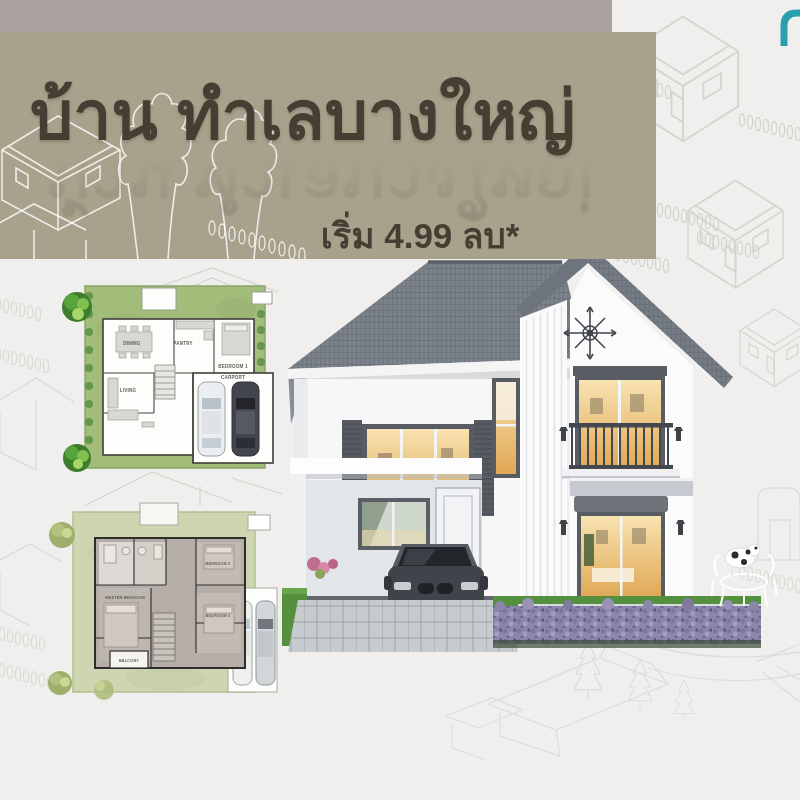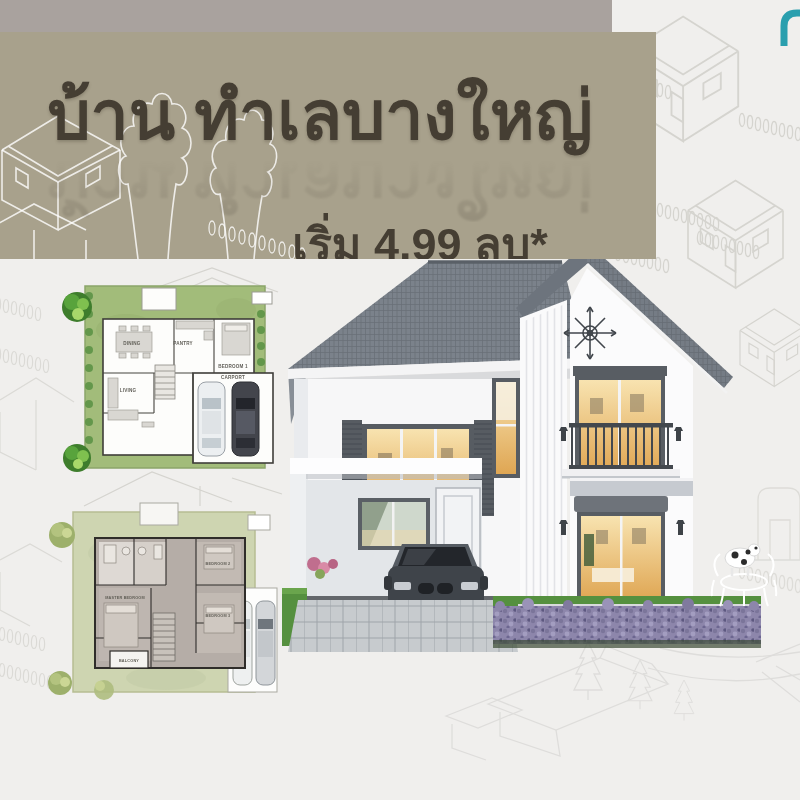--- a/index.html
+++ b/index.html
@@ -6,34 +6,34 @@
   .page{
     position:relative;width:800px;height:800px;overflow:hidden;
     background:#f0efed;
     font-family:"Liberation Sans", sans-serif;
   }
   .abs{position:absolute;}
   
   .top-strip{left:0;top:0;width:612px;height:32px;background:#a9a29e;z-index:3;}
   .banner{left:0;top:32px;width:656px;height:227px;background:#a8a18c;z-index:3;overflow:hidden;}
   .banner-title{
-    left:30px;top:44px;width:580px;text-align:center;
+    left:30px;top:44px;width:580px;
     font-size:68px;font-weight:bold;color:#453e33;line-height:1.15;
     text-shadow:0 2px 3px rgba(60,50,40,.25);white-space:nowrap;
   }
   .banner-title-reflection{
     left:30px;top:112px;width:580px;height:78px;text-align:center;
     font-size:68px;font-weight:bold;color:#453e33;line-height:1.15;white-space:nowrap;
     transform:scaleY(-1);opacity:.2;filter:blur(1px);
     -webkit-mask-image:linear-gradient(to bottom, rgba(0,0,0,.95), transparent 80%);
     mask-image:linear-gradient(to bottom, rgba(0,0,0,.95), transparent 80%);
   }
   .banner-price{
     left:160px;top:176px;width:520px;text-align:center;
-    font-size:45px;font-weight:bold;color:#453e33;white-space:nowrap;
+    font-size:35px;font-weight:bold;color:#453e33;white-space:nowrap;
   }
   .banner-sketch{left:0;top:0;}
   
   .bg-sketch{left:0;top:0;z-index:1;}
   .logo-fragment{right:0;top:4px;z-index:4;}
   
   .plan-one{left:56px;top:270px;z-index:2;}
   .plan-two{left:46px;top:493px;z-index:2;}
   .house{left:278px;top:238px;z-index:2;}
   .fp-label{font:700 4.6px "Liberation Sans",sans-serif;fill:#615f58;text-anchor:middle;letter-spacing:.2px;}

